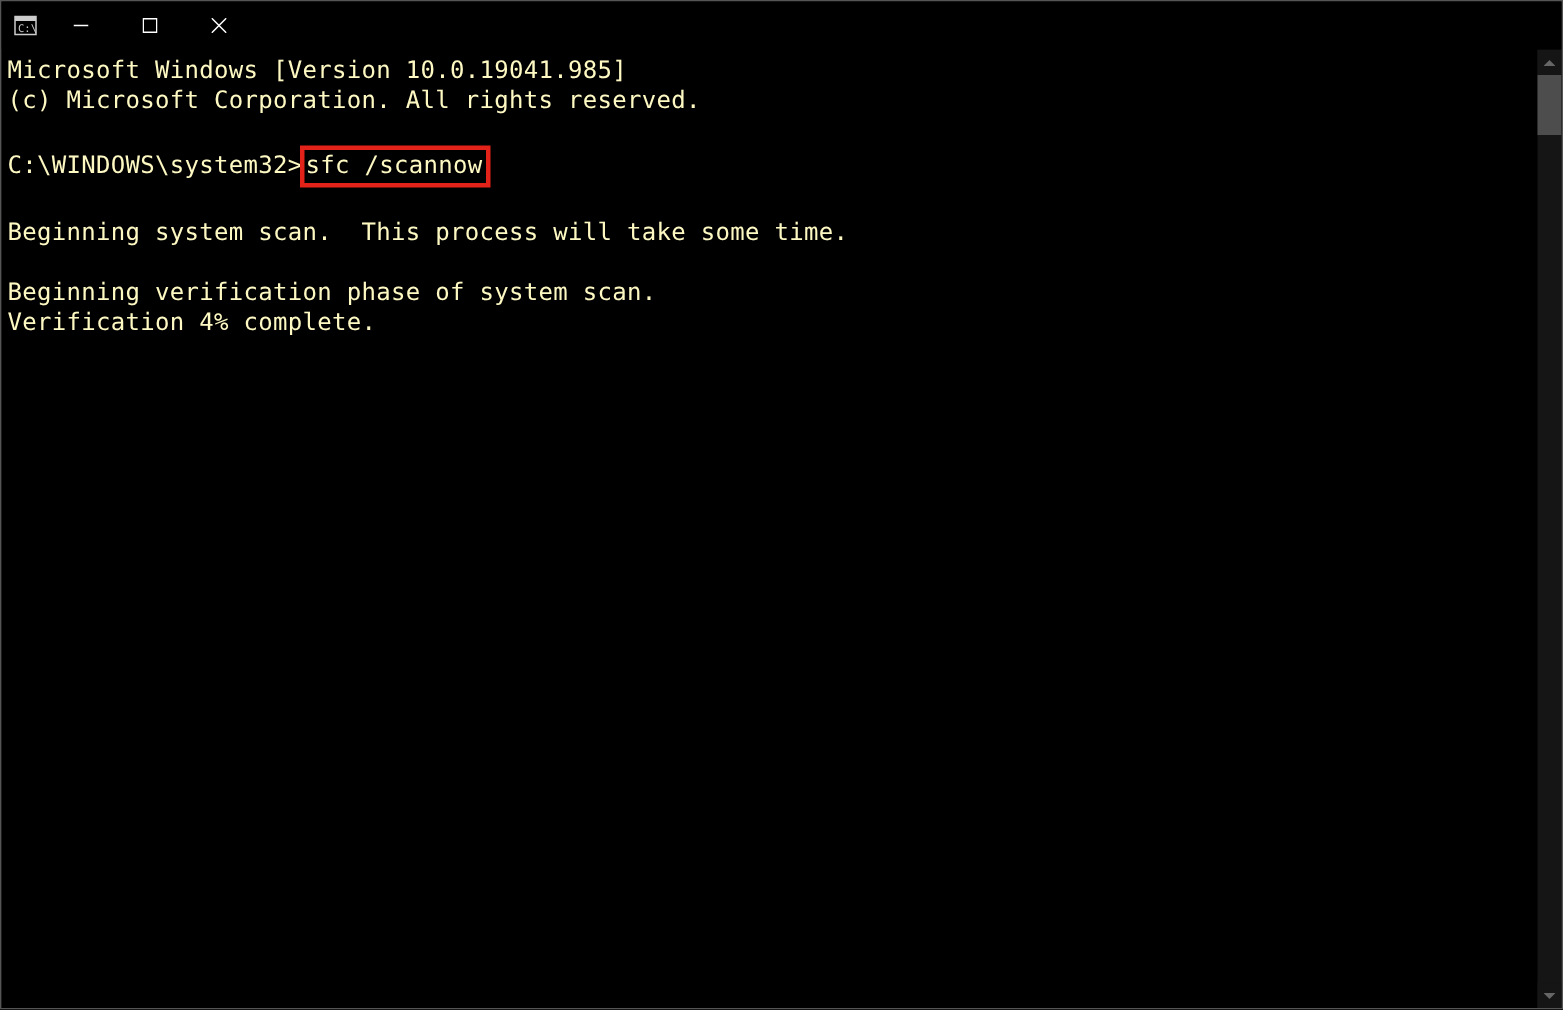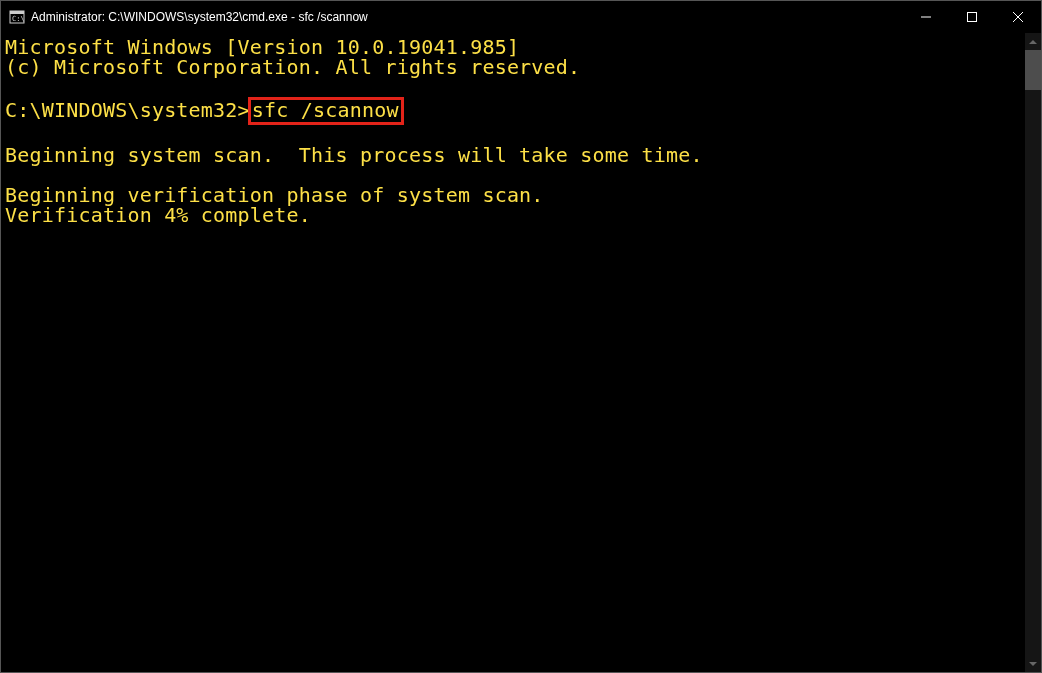--- a/index.html
+++ b/index.html
@@ -59,22 +59,22 @@
     .win-btn svg { display: block; }
     .content {
       flex: 1;
       display: flex;
       position: relative;
       overflow: hidden;
     }
     .terminal {
       flex: 1;
       background: #000;
-      color: #fde047;
-      font-size: 20px;
+      color: #fef9c3;
+      font-size: 16px;
       line-height: 20px;
       padding: 4px 0 0 4px;
       font-family: Consolas, 'Lucida Console', monospace;
       white-space: pre;
       letter-spacing: 0.2px;
     }
     .scrollbar {
       width: 16px;
       background: #151515;
       position: relative;
@@ -113,21 +113,20 @@
 
 <div class="window">
   <div class="titlebar">
     <span class="titlebar-icon">
       <svg width="16" height="16" viewBox="0 0 16 16">
         <rect x="1" y="2" width="14" height="12" fill="none" stroke="#ccc" stroke-width="1"></rect>
         <rect x="1" y="2" width="14" height="3" fill="#ccc"></rect>
         <text x="3" y="12" font-size="7" fill="#ccc" font-family="monospace">C:\</text>
       </svg>
     </span>
-    <span class="titlebar-title">Administrator: C:\WINDOWS\system32\cmd.exe - sfc  /scannow</span>
     <div class="window-controls">
       <div class="win-btn">
         <svg width="10" height="10" viewBox="0 0 10 10">
             <line x1="0" y1="5" x2="10" y2="5" stroke="#fff" stroke-width="1"></line>
           </svg>
       </div>
       <div class="win-btn">
         <svg width="10" height="10" viewBox="0 0 10 10">
             <rect x="0.5" y="0.5" width="9" height="9" fill="none" stroke="#fff" stroke-width="1"></rect>
           </svg>

